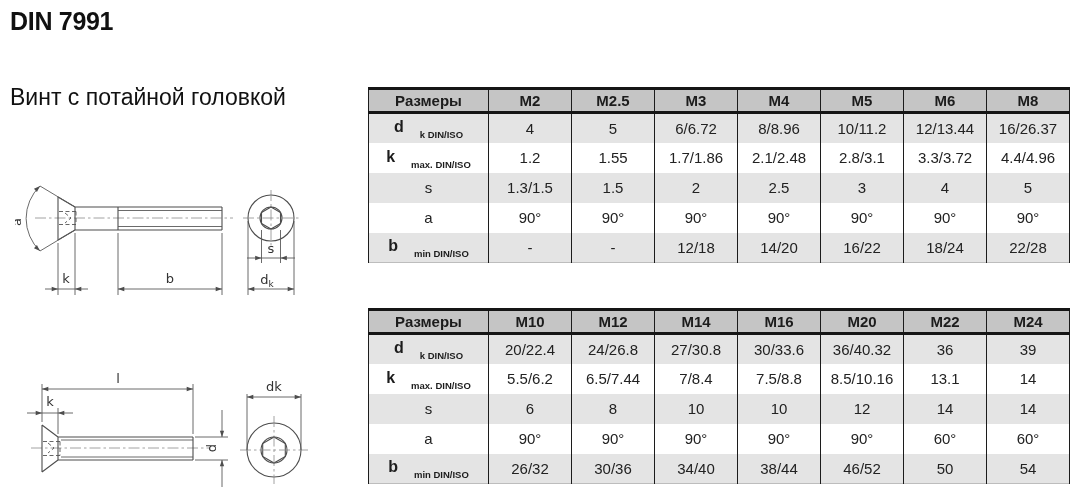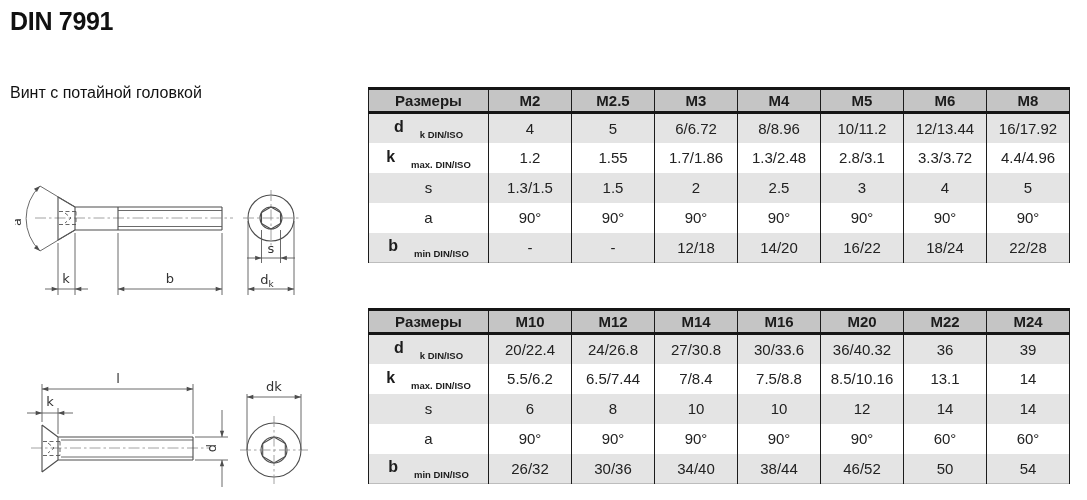--- a/index.html
+++ b/index.html
@@ -1,21 +1,21 @@
 <!DOCTYPE html>
 <html><head>
 <meta charset="utf-8">
 <style>
   * { margin:0; padding:0; box-sizing:border-box; }
   body { background:#fff; font-family:"Liberation Sans", sans-serif; }
   .page { position:relative; width:1081px; height:500px; background:#fff; overflow:hidden; }
 
   .title-block { position:absolute; left:10px; top:6px; }
   .title-line { font-size:25px; font-weight:700; color:#111; line-height:30px; letter-spacing:-0.3px; }
-  .subtitle { position:absolute; left:10px; top:84px; font-size:16px; font-weight:400; color:#111; }
+  .subtitle { position:absolute; left:10px; top:84px; font-size:23px; font-weight:400; color:#111; }
 
   .tbl-host { position:absolute; left:368px; }
   .tbl-host.t0 { top:87px; }
   .tbl-host.t1 { top:308px; }
 
   .spec-table { border-collapse:collapse; table-layout:fixed; width:702px;
                 border-top:3px solid #151515; border-bottom:1px solid #bdbdbd; }
   .spec-table th, .spec-table td { border-left:1.5px solid #1c1c1c; border-right:1.5px solid #1c1c1c;
                 text-align:center; vertical-align:middle; padding:0; }
   .spec-table th { height:24px; background:#c5c5c5; border-bottom:3px solid #151515;
@@ -176,28 +176,28 @@
             <th>M8</th>
           </tr>
           <tr class="alt">
             <td class="lbl"><span class="lm">d</span><sub>k DIN/ISO</sub></td>
             <td>4</td>
             <td>5</td>
             <td>6/6.72</td>
             <td>8/8.96</td>
             <td>10/11.2</td>
             <td>12/13.44</td>
-            <td>16/17.92</td>
+            <td>16/26.37</td>
           </tr>
           <tr>
             <td class="lbl"><span class="lm">k</span><sub>max. DIN/ISO</sub></td>
             <td>1.2</td>
             <td>1.55</td>
             <td>1.7/1.86</td>
-            <td>1.3/2.48</td>
+            <td>2.1/2.48</td>
             <td>2.8/3.1</td>
             <td>3.3/3.72</td>
             <td>4.4/4.96</td>
           </tr>
           <tr class="alt">
             <td class="lbl"><span class="lm plain">s</span></td>
             <td>1.3/1.5</td>
             <td>1.5</td>
             <td>2</td>
             <td>2.5</td>

